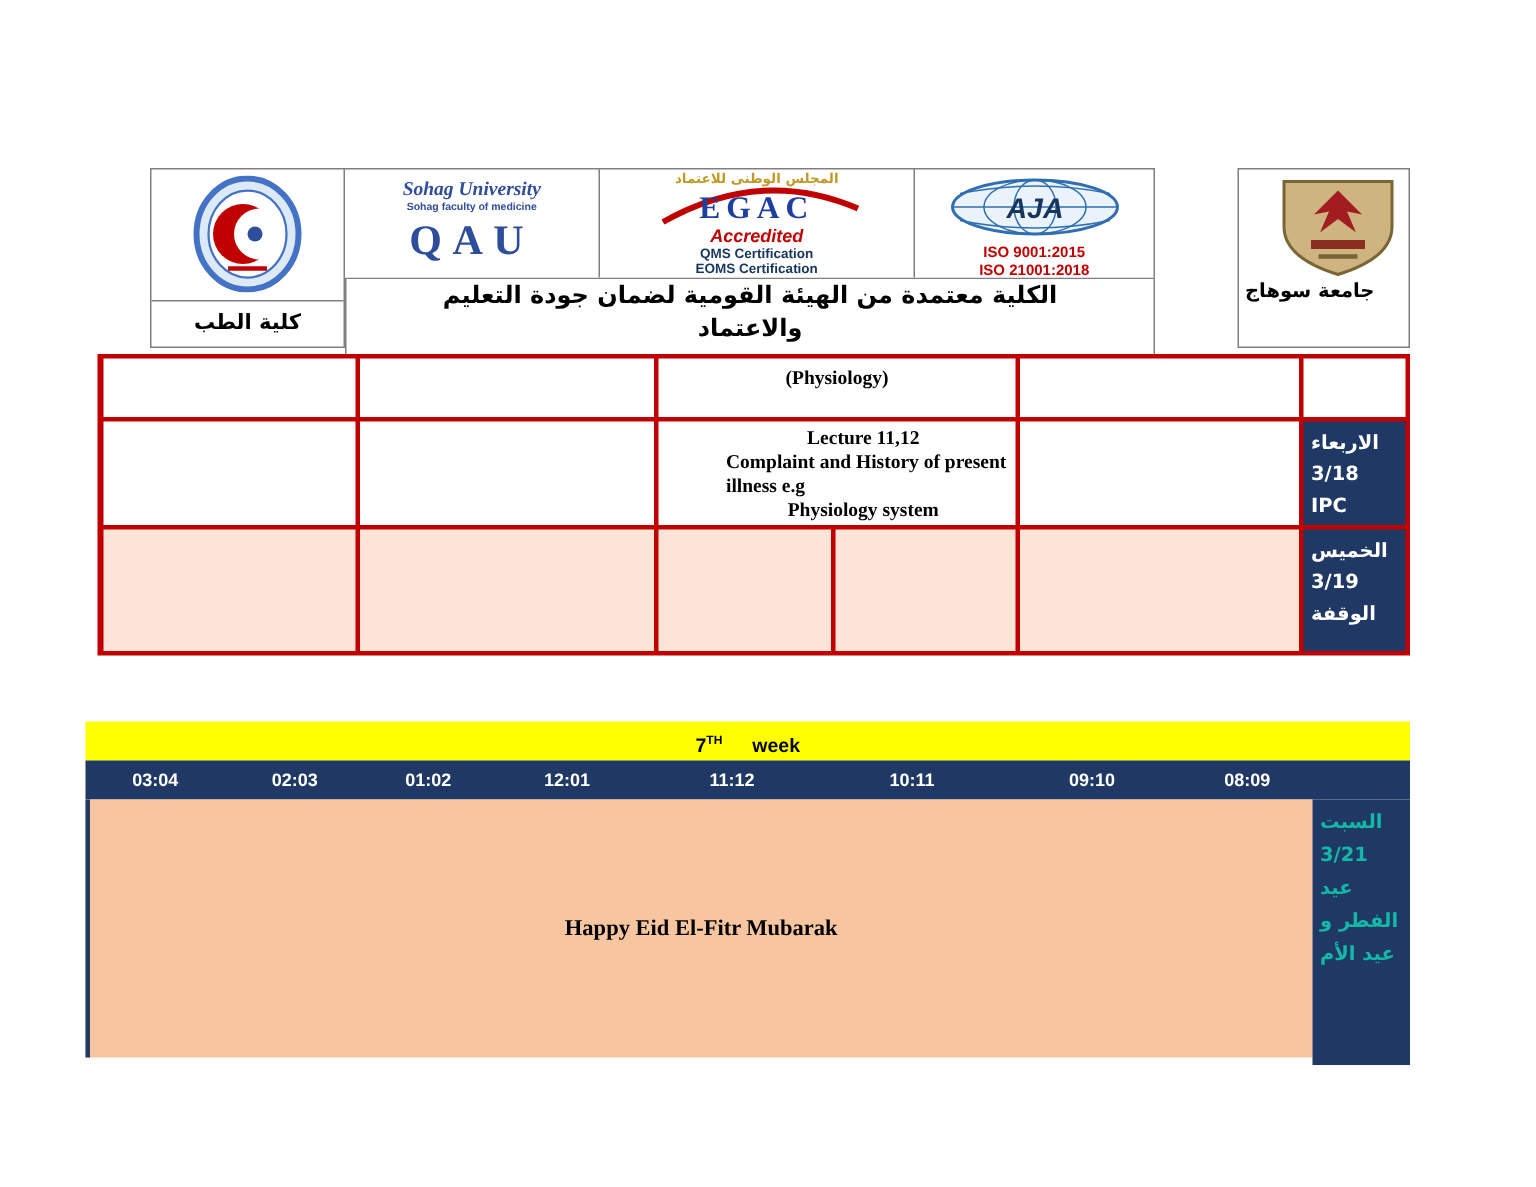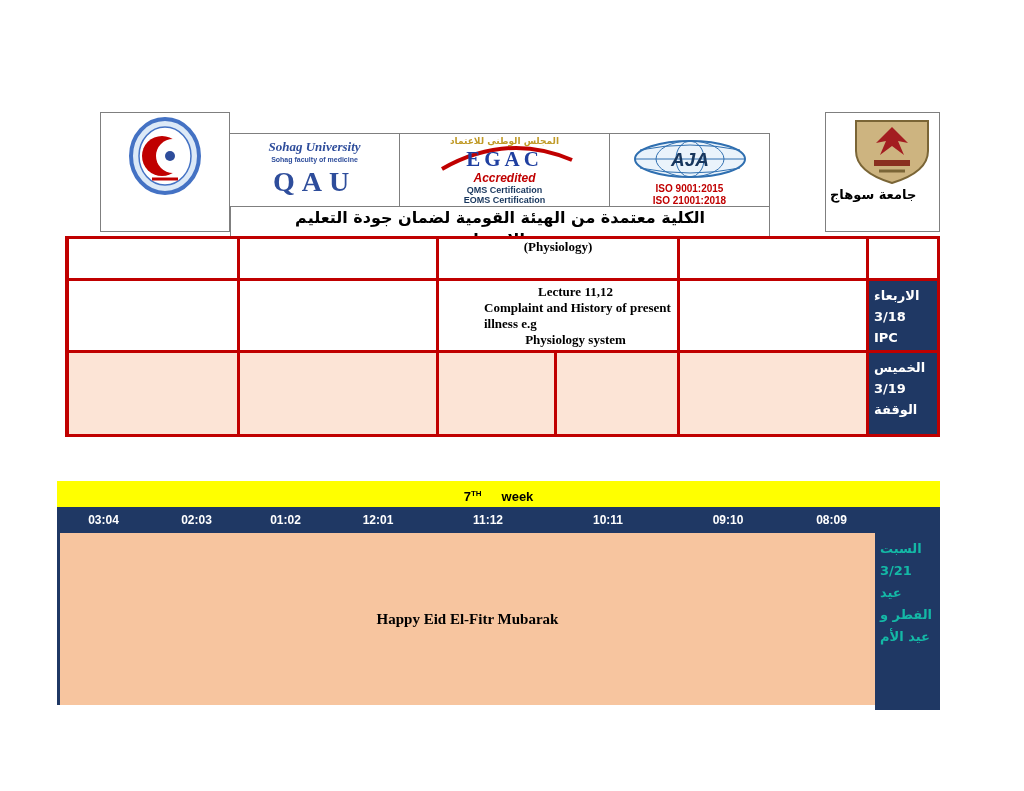--- a/index.html
+++ b/index.html
@@ -7,21 +7,21 @@
   .page { position:relative; width:1024px; height:791px; background:#ffffff; color:#000;
           font-family:"Liberation Sans", sans-serif; overflow:hidden; }
 
   
   .banner { position:absolute; left:100px; top:112px; width:840px; height:120px; }
   .college-cell { position:absolute; left:0; top:0; width:130px; height:120px; border:1px solid #7f7f7f; background:#fff; }
   .college-logo { display:block; margin:4px auto 0; }
   .college-label { position:absolute; left:0; bottom:0; width:100%; height:31px; border-top:1px solid #7f7f7f;
                    font-family:"DejaVu Sans", sans-serif; font-weight:bold; font-size:14px; line-height:29px; text-align:center; }
   .mid { position:absolute; left:130px; top:0; width:540px; height:120px; }
-  .mid-top { display:flex; height:73px;margin-top:21px; }
+  .mid-top { display:flex; height:73px; }
   .mid-top > div { border-top:1px solid #7f7f7f; border-right:1px solid #7f7f7f; overflow:hidden; background:#fff; }
   .qau-cell { width:170px; text-align:center; padding-top:5px; }
   .qau-arc { color:#2e4d9b; font-weight:bold; font-style:italic; font-size:13px; font-family:"Liberation Serif", serif; }
   .qau-sub { color:#2e4d9b; font-size:7px; font-weight:bold; line-height:9px; }
   .qau-acronym { color:#2e4d9b; font-size:28px; font-weight:bold; letter-spacing:7px; line-height:36px; font-family:"Liberation Serif", serif; }
   .egac-cell { width:210px; text-align:center; padding-top:2px; }
   .egac-arabic { color:#c09a27; font-size:9px; font-weight:bold; font-family:"DejaVu Sans", sans-serif; line-height:11px; }
   .egac-mark { position:relative; height:25px; }
   .egac-swoosh { position:absolute; left:32px; top:-3px; }
   .egac-acronym { position:relative; color:#1f3fa0; font-size:21px; font-weight:bold; letter-spacing:4px; line-height:25px; font-family:"Liberation Serif", serif; }
@@ -36,21 +36,21 @@
   .univ-label { position:absolute; left:4px; top:74px; font-family:"DejaVu Sans", sans-serif; font-weight:bold; font-size:13px; }
 
   
   .schedule { position:absolute; left:65px; top:236px; width:875px;
               display:grid; grid-template-columns:168px 196px 115px 120px 186px 1fr;
               grid-template-rows:39px 69px 81px; gap:3px;
               background:#c00000; padding:3px 3px 3px 4px; }
   .schedule .cell { background:#ffffff; }
   .schedule .pink { background:#fce4d6; }
   .span2 { grid-column:span 2; }
-  .subject-cell { font-family:"Liberation Serif", serif; font-weight:bold; font-size:13px; text-align:center; }
+  .subject-cell { font-family:"Liberation Serif", serif; font-weight:bold; font-size:13px; text-align:center; padding-top:5px; }
   .lecture-cell { font-family:"Liberation Serif", serif; font-weight:bold; font-size:13px; line-height:16px; padding-top:3px;padding-left:35px; }
   .lecture-cell .t-center { text-align:center; }
   .lecture-cell .t-left { text-align:left; padding-left:10px; }
   .day-cell { background:#1f3864; color:#fff; font-family:"DejaVu Sans", sans-serif; font-weight:bold;
               font-size:13px; line-height:21px; padding:4px 0 0 5px; }
 
   
   .week { position:absolute; left:57px; top:481px; width:883px; }
   .week-head { height:26px; background:#ffff00; text-align:center; font-weight:bold; font-size:13px; line-height:26px; }
   .week-head sup { font-size:8px; }
@@ -73,20 +73,21 @@
 
     <div class="college-cell">
       <svg class="college-logo" width="74" height="78" viewBox="0 0 74 78">
         <ellipse cx="37" cy="39" rx="34" ry="37" fill="#dce9f7" stroke="#4472c4" stroke-width="4"></ellipse>
         <ellipse cx="37" cy="39" rx="26" ry="29" fill="#ffffff" stroke="#4472c4" stroke-width="1.5"></ellipse>
         <circle cx="34" cy="39" r="20" fill="#c00000"></circle>
         <circle cx="45" cy="39" r="17" fill="#ffffff"></circle>
         <circle cx="42" cy="39" r="5" fill="#2e4d9b"></circle>
         <path d="M24 62 h26" stroke="#c00000" stroke-width="3"></path>
       </svg>
+      <div class="college-label">كلية الطب</div>
     </div>
 
     <div class="mid">
       <div class="mid-top">
         <div class="qau-cell">
           <div class="qau-arc">Sohag University</div>
           <div class="qau-sub">Sohag faculty of medicine</div>
           <div class="qau-acronym">QAU</div>
         </div>
         <div class="egac-cell">

